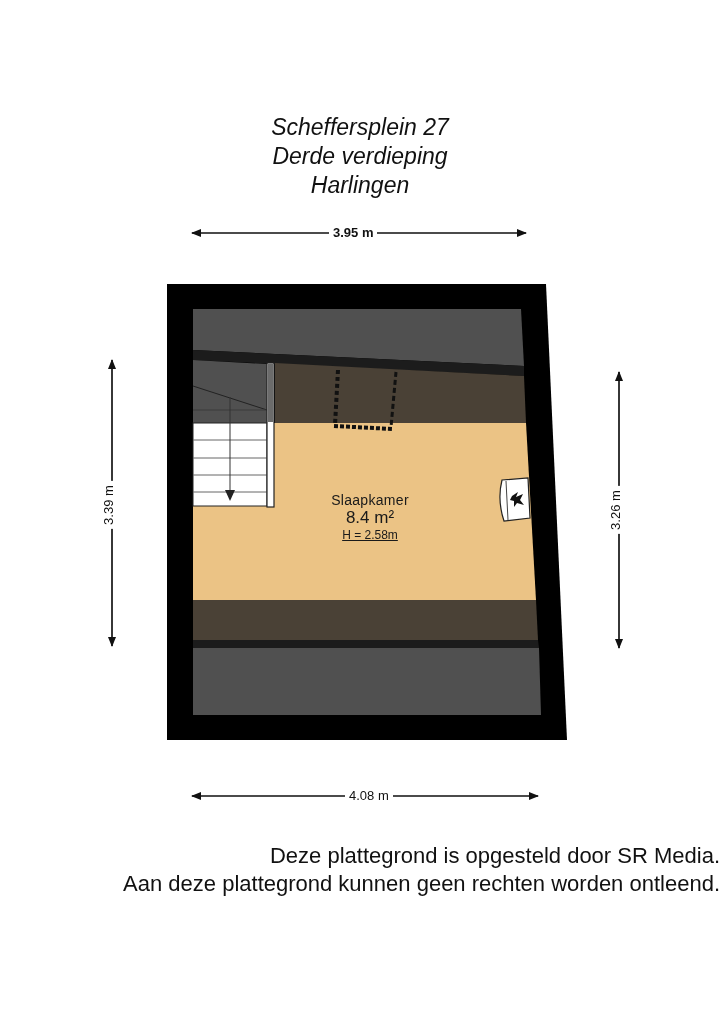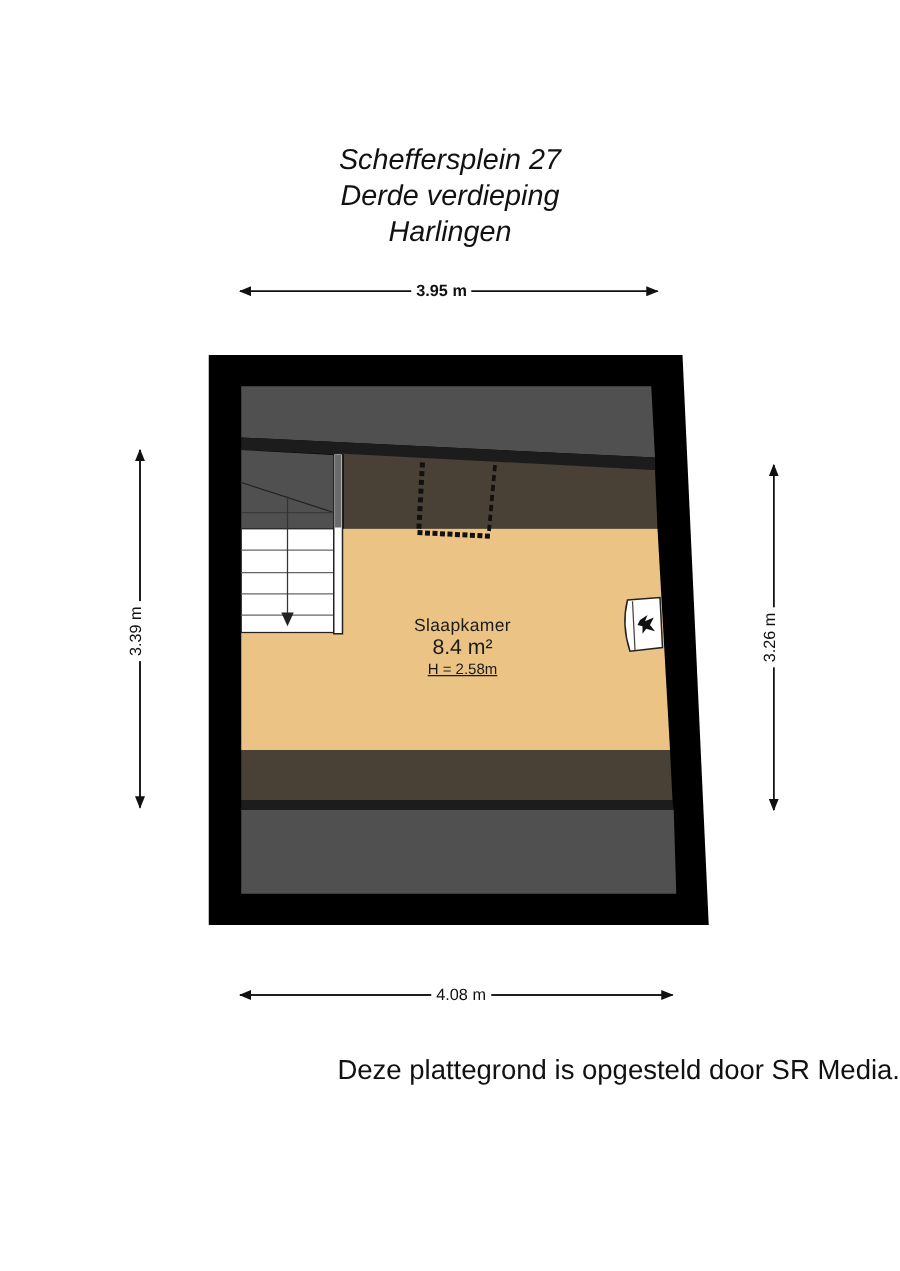--- a/index.html
+++ b/index.html
@@ -155,13 +155,14 @@
 <div class="dim-label vertical" style="left:592px; top:502px;">3.26 m</div>
 
 <div class="room-label">
   <div class="room-name">Slaapkamer</div>
   <div class="room-area">8.4 m²</div>
   <div class="room-height">H = 2.58m</div>
 </div>
 
 <div class="footer">
   <div>Deze plattegrond is opgesteld door SR Media.</div>
+  <div>Aan deze plattegrond kunnen geen rechten worden ontleend.</div>
 </div>
 
 </body></html>

